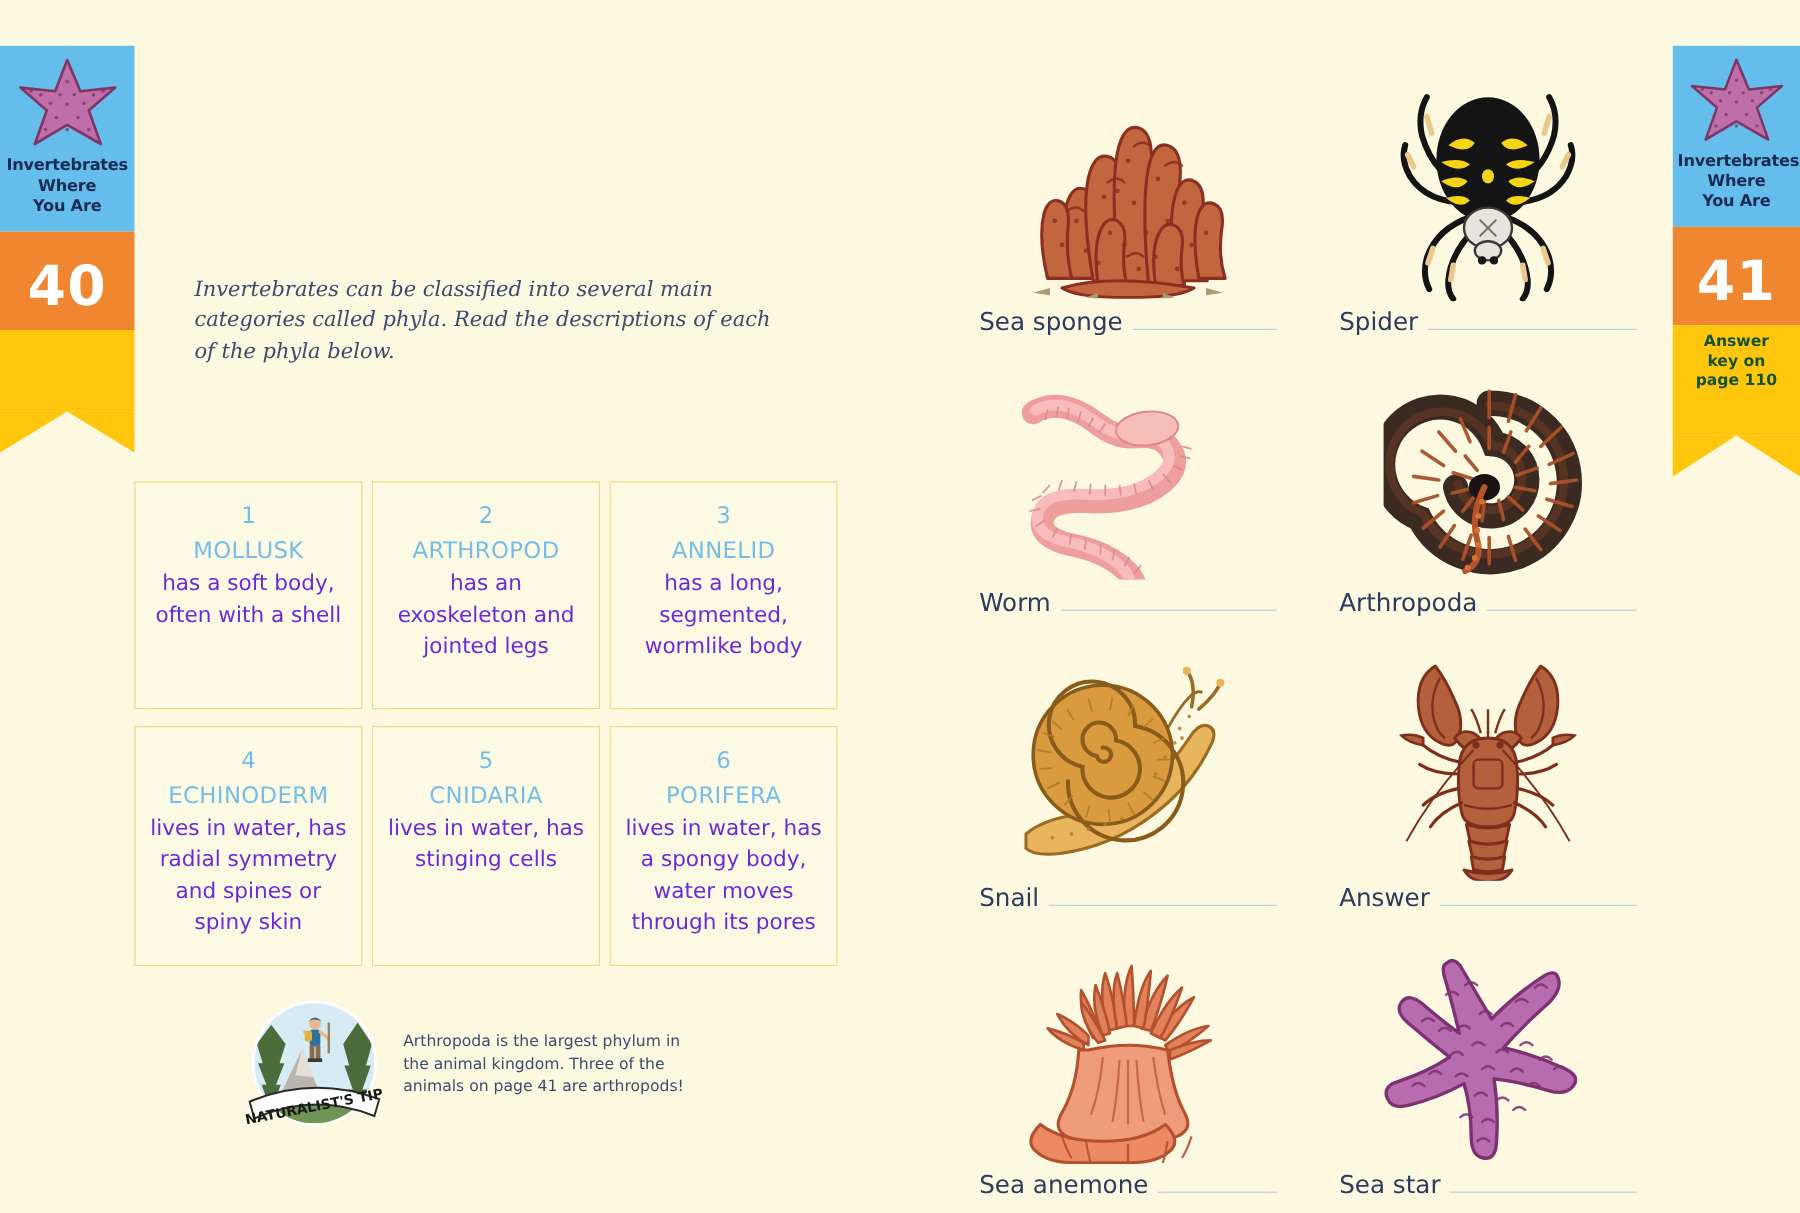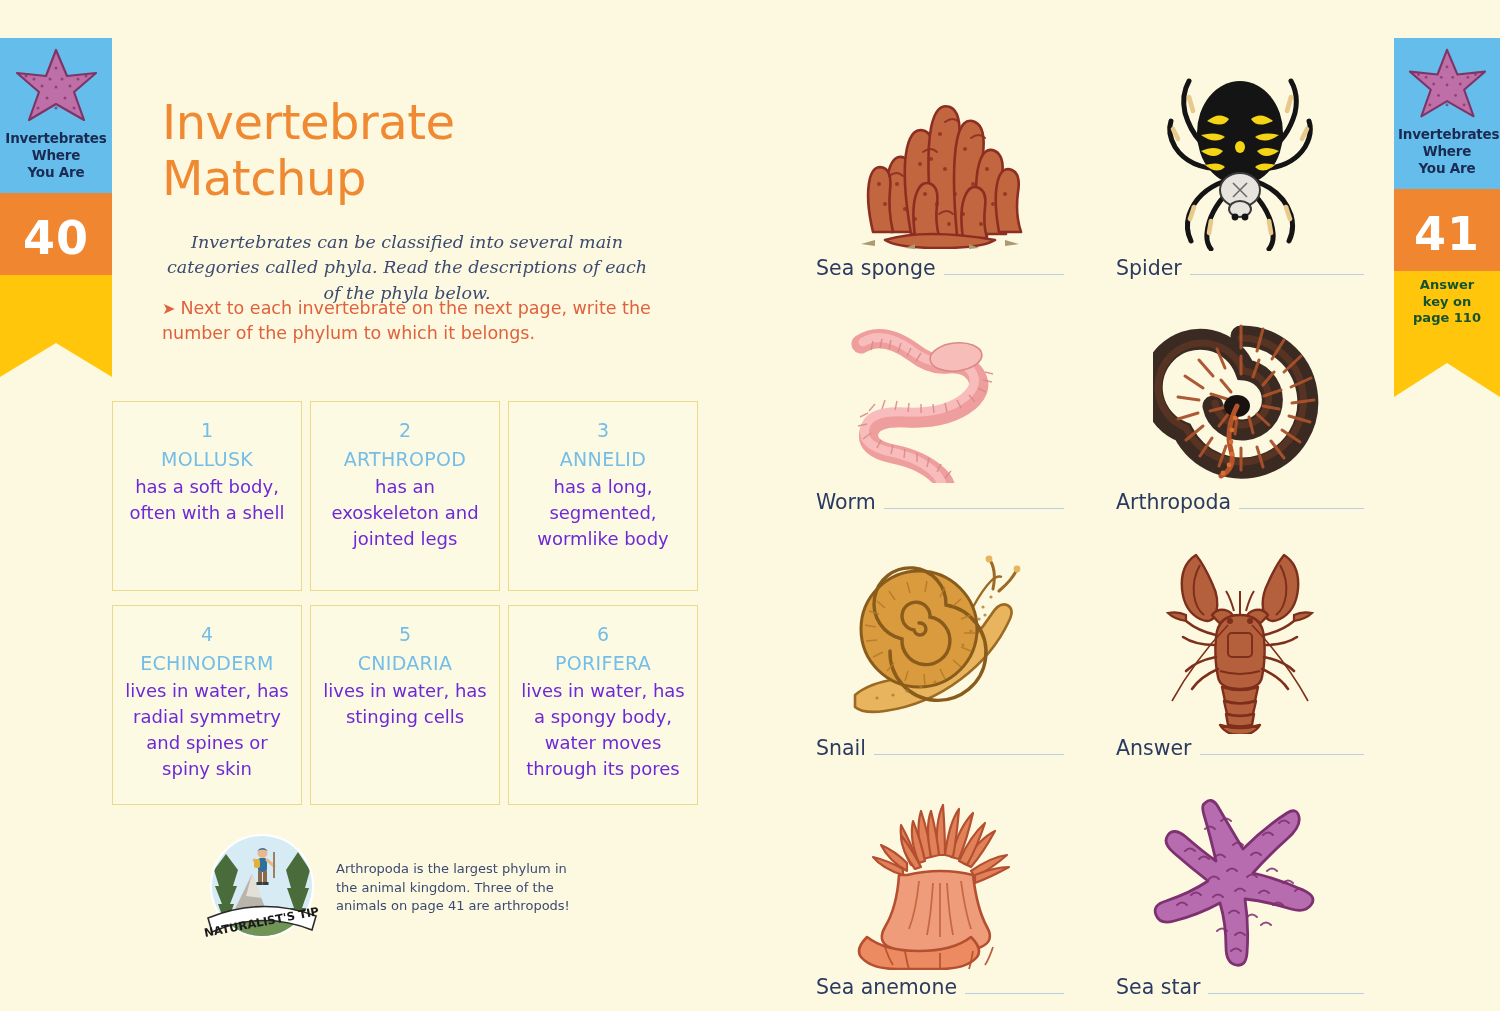--- a/index.html
+++ b/index.html
@@ -110,21 +110,20 @@
   .intro {
     position: absolute;
     left: 50px;
     top: 192px;
     width: 490px;
     color: #3b4a70;
     font-family: "DejaVu Serif", serif;
     font-style: italic;
     font-size: 17.5px;
     line-height: 1.45;
-    text-align: center;
   }
   .instruction {
     position: absolute;
     left: 50px;
     top: 258px;
     width: 500px;
     color: #e0613c;
     font-family: "DejaVu Sans", sans-serif;
     font-size: 17.5px;
     line-height: 1.45;
@@ -332,30 +331,23 @@
         <div>Answer</div>
         <div>key on</div>
         <div>page 110</div>
       </div>
       <div class="tab-point"></div>
     </div>
   </div>
 
   <div class="left-page">
 
-    <div class="title">
-      <div>Invertebrate</div>
-      <div>Matchup</div>
-    </div>
 
     <div class="intro">Invertebrates can be classified into several main categories called phyla. Read the descriptions of each of the phyla below.</div>
 
-    <div class="instruction">
-      <span class="arrow">➤</span><span class="ind">Next to each invertebrate on the next page, write the number of the phylum to which it belongs.</span>
-    </div>
 
     <div class="cards">
       <div class="card-row">
         <div class="card card-r1">
           <div class="card-num">1</div>
           <div class="card-name">MOLLUSK</div>
           <div class="card-desc">has a soft body, often with a shell</div>
         </div>
         <div class="card card-r1">
           <div class="card-num">2</div>

